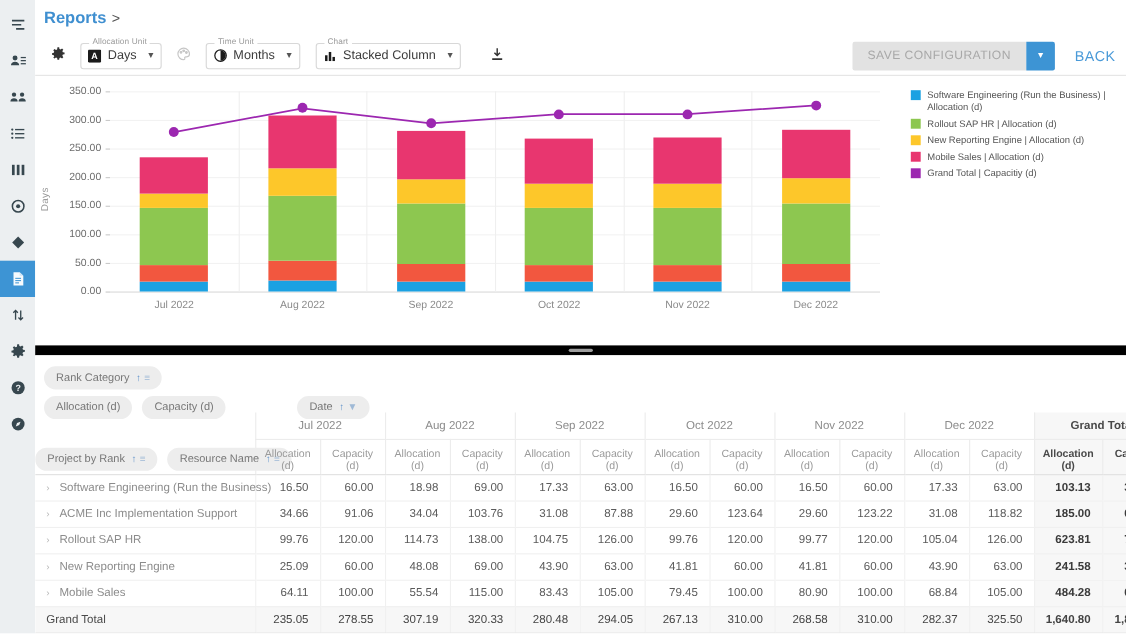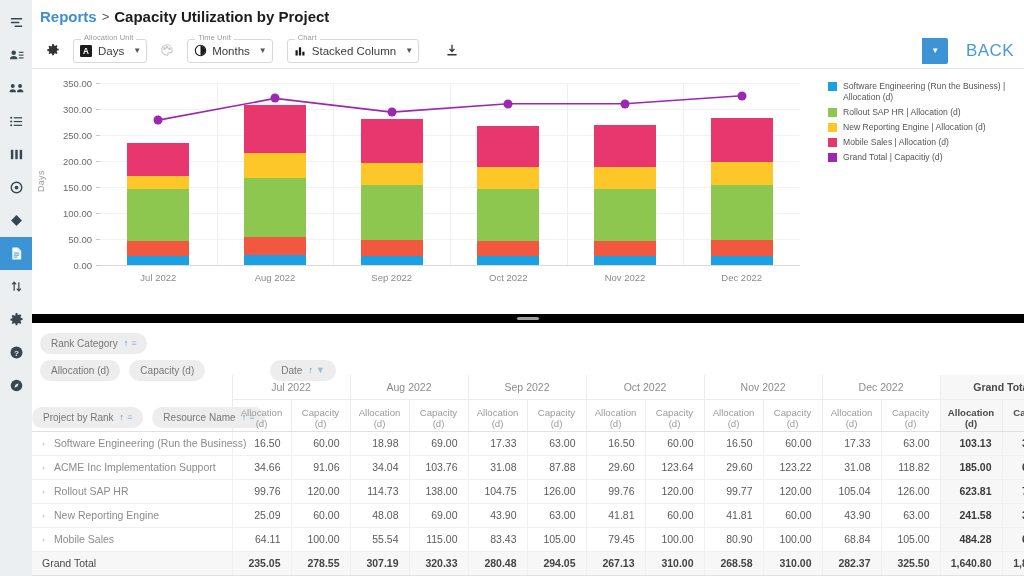--- a/index.html
+++ b/index.html
@@ -58,21 +58,21 @@
   .spacer{ flex:1 1 auto; }
   .btn-save{
     height:26px; background:#e2e2e2; color:#a8a8a8; border:none; font-size:11px;
     letter-spacing:.4px; padding:0 14px; font-family:inherit; cursor:not-allowed;
     border-radius:2px 0 0 2px;
   }
   .btn-save-caret{
     height:26px; width:26px; background:#3d94d4; color:#fff; border:none; cursor:pointer;
     border-radius:0 2px 2px 0; font-size:8px; display:flex; align-items:center; justify-content:center;
   }
-  .btn-back{ color:#4a9ad8; font-size:17px; letter-spacing:.4px; margin-left:18px; cursor:pointer; background:none;border:none;font-family:inherit;}
+  .btn-back{ color:#4a9ad8; font-size:13px; letter-spacing:.4px; margin-left:18px; cursor:pointer; background:none;border:none;font-family:inherit;}
 
   
   .chart-wrap{ flex:0 0 245px; position:relative; display:flex; padding:8px 0 0 0; }
   .plot-area{ position:relative; width:790px; height:220px; }
   .ylabel{
     position:absolute; left:4px; top:115px; transform:rotate(-90deg); transform-origin:left top;
     font-size:9px; color:#9a9a9a; letter-spacing:.3px;
   }
   .ytick{
     position:absolute; right:728px; font-size:9.5px; color:#6b6b6b; text-align:right;
@@ -120,21 +120,21 @@
     color:#8c8c8c; font-size:10.5px; padding-left:10px; height:24px;
     border-bottom:1px solid #f0f0f0; white-space:nowrap; cursor:pointer;
   }
   td.rowname .exp{ color:#b5b5b5; margin-right:9px; font-size:9px;}
   td.num{
     text-align:right; padding-right:10px; color:#5a5a5a; height:24px;
     border-left:1px solid #f0f0f0; border-bottom:1px solid #f0f0f0;
   }
   tr.total td{ background:#f7f7f7; border-top:1px solid #e2e2e2; border-bottom:1px solid #e2e2e2;}
   tr.total td.rowname{ color:#4a4a4a; padding-left:10px;}
-  tr.total td.num{ color:#444;font-weight:bold; }
+  tr.total td.num{ color:#444; }
   td.gtcell{ background:#f7f7f7; font-weight:bold; color:#3b3b3b;}
 </style>
 </head>
 <body>
 
 <div class="app">
 
   <div class="sidebar">
     <div class="side-item">
       <span>
@@ -243,21 +243,20 @@
           </svg>
       </span>
     </div>
   </div>
 
   <div class="main">
 
     <div class="header">
       <span class="crumb-link">Reports</span>
       <span class="crumb-sep">&gt;</span>
-      <span class="crumb-title">Capacity Utilization by Project</span>
     </div>
 
     <div class="toolbar">
       <div class="tb-icon">
         <span>
           <svg width="14" height="14" viewBox="0 0 16 16" fill="currentColor">
               <path d="M8 5.2A2.8 2.8 0 1 0 8 10.8 2.8 2.8 0 0 0 8 5.2m0 1.6a1.2 1.2 0 1 1 0 2.4 1.2 1.2 0 0 1 0-2.4"></path>
               <path d="M7.1 1h1.8l.3 1.8 1.2.5 1.5-1 1.3 1.3-1 1.5.5 1.2 1.8.3v1.8l-1.8.3-.5 1.2 1 1.5-1.3 1.3-1.5-1-1.2.5-.3 1.8H7.1l-.3-1.8-1.2-.5-1.5 1L2.8 12l1-1.5-.5-1.2L1.5 9V7.2l1.8-.3.5-1.2-1-1.5 1.3-1.3 1.5 1 1.2-.5z"></path>
             </svg>
         </span>
@@ -315,20 +314,21 @@
         <span>
           <svg width="14" height="14" viewBox="0 0 16 16" fill="none" stroke="currentColor" stroke-width="1.5">
               <path d="M8 2v7.4M5.1 6.7 8 9.7l2.9-3"></path>
               <path d="M2.8 13.4h10.4" stroke-width="1.8"></path>
             </svg>
         </span>
       </div>
 
       <div class="spacer"></div>
 
+      <button class="btn-save">SAVE CONFIGURATION</button>
       <button class="btn-save-caret">
         <span>▼</span>
       </button>
       <button class="btn-back">BACK</button>
     </div>
 
     <div class="chart-wrap">
       <div class="plot-area">
         <div class="ylabel">Days</div>
         <div id="axis">

